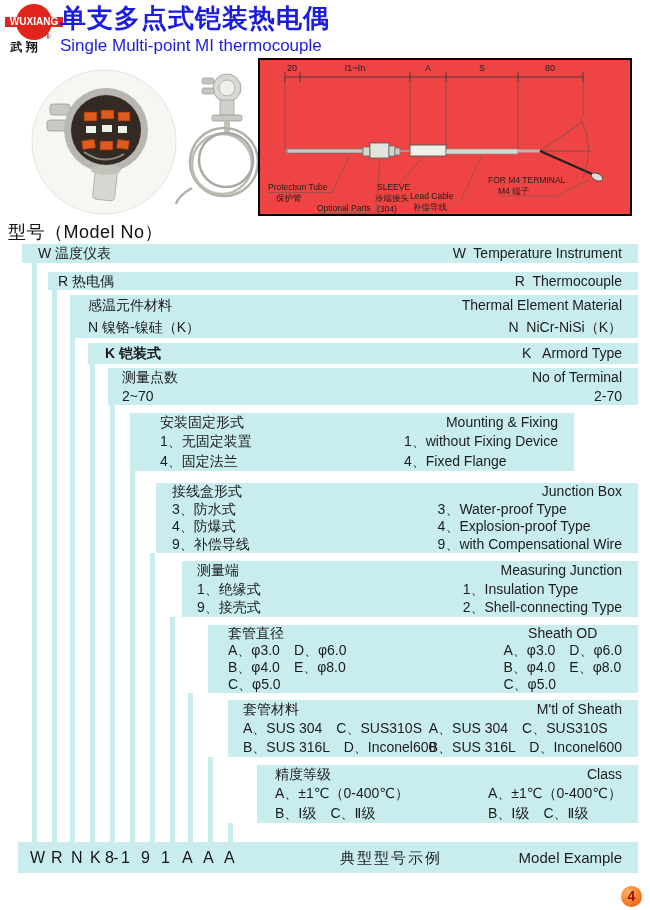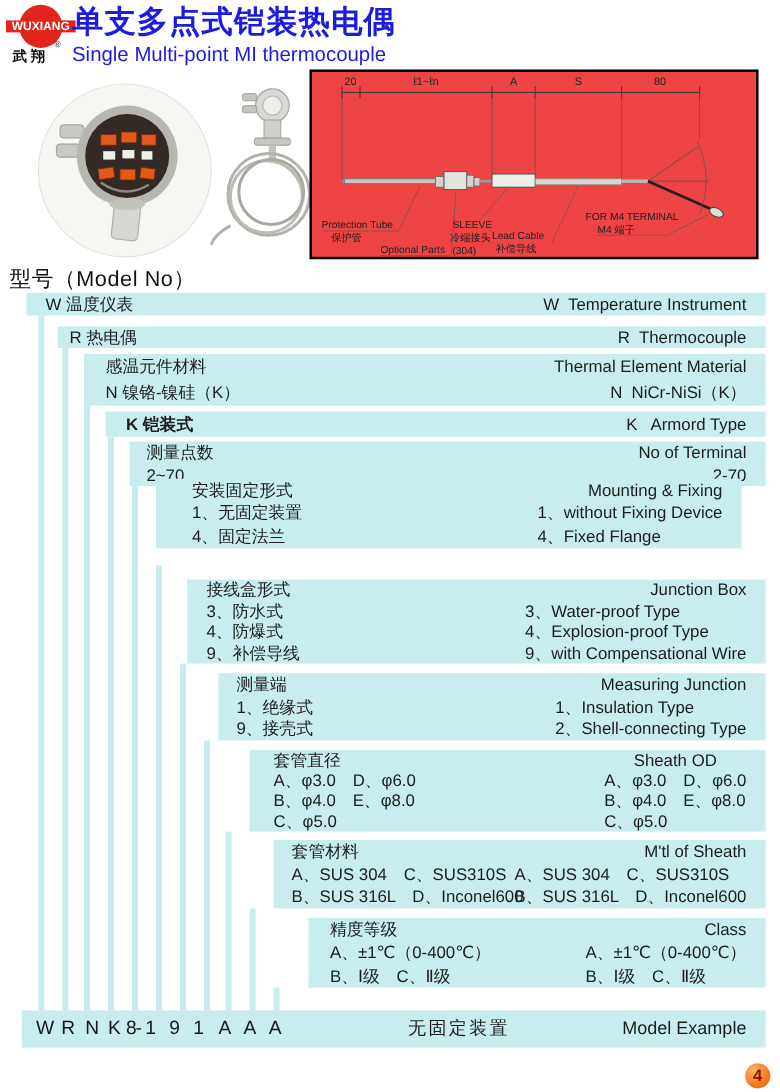--- a/index.html
+++ b/index.html
@@ -189,21 +189,21 @@
       <div class="mrow" style="left: 88px; top: 343px; width: 550px; height: 21px; line-height: 21px;">
         <div class="cn" style="left: 17px; font-weight: bold;"><div>K 铠装式</div></div>
         <div class="en"><div style="text-align: right;">K   Armord Type</div></div>
       </div>
       <div class="strip" style="left: 90px; top: 364px; height: 478px;"></div>
       <div class="mrow" style="left: 108px; top: 368px; width: 530px; height: 37px; line-height: 18.5px;">
         <div class="cn" style="left: 14px;"><div>测量点数</div><div>2~70</div></div>
         <div class="en"><div style="text-align: right;">No of Terminal</div><div style="text-align: right;">2-70</div></div>
       </div>
       <div class="strip" style="left: 110px; top: 405px; height: 437px;"></div>
-      <div class="mrow" style="left: 130px; top: 399px; width: 488px; height: 58px; line-height: 19.3333px;">
+      <div class="mrow" style="left: 130px; top: 413px; width: 444px; height: 58px; line-height: 19.3333px;">
         <div class="cn" style="left: 30px;"><div>安装固定形式</div><div>1、无固定装置</div><div>4、固定法兰</div></div>
         <div class="en"><div style="text-align: right;">Mounting &amp; Fixing</div><div style="text-align: left;">1、without Fixing Device</div><div style="text-align: left;">4、Fixed Flange</div></div>
       </div>
       <div class="strip" style="left: 130px; top: 471px; height: 371px;"></div>
       <div class="mrow" style="left: 156px; top: 483px; width: 482px; height: 70px; line-height: 17.5px;">
         <div class="cn" style="left: 16px;"><div>接线盒形式</div><div>3、防水式</div><div>4、防爆式</div><div>9、补偿导线</div></div>
         <div class="en"><div style="text-align: right;">Junction Box</div><div style="text-align: left;">3、Water-proof Type</div><div style="text-align: left;">4、Explosion-proof Type</div><div style="text-align: left;">9、with Compensational Wire</div></div>
       </div>
       <div class="strip" style="left: 150px; top: 553px; height: 289px;"></div>
       <div class="mrow" style="left: 182px; top: 561px; width: 456px; height: 56px; line-height: 18.6667px;">
@@ -223,21 +223,21 @@
       <div class="strip" style="left: 208px; top: 757px; height: 85px;"></div>
       <div class="mrow" style="left: 257px; top: 765px; width: 381px; height: 58px; line-height: 19.3333px;">
         <div class="cn" style="left: 18px;"><div>精度等级</div><div>A、±1℃（0-400℃）</div><div>B、Ⅰ级　C、Ⅱ级</div></div>
         <div class="en"><div style="text-align: right;">Class</div><div style="text-align: left;">A、±1℃（0-400℃）</div><div style="text-align: left;">B、Ⅰ级　C、Ⅱ级</div></div>
       </div>
       <div class="strip" style="left: 228px; top: 823px; height: 19px;"></div>
     </div>
 
   <div class="example-row">
     <span id="code-chars"><span class="code-char" style="left: 12px;">W</span><span class="code-char" style="left: 33px;">R</span><span class="code-char" style="left: 53px;">N</span><span class="code-char" style="left: 72px;">K</span><span class="code-char" style="left: 87px;">8</span><span class="code-char" style="left: 95px;">-</span><span class="code-char" style="left: 103px;">1</span><span class="code-char" style="left: 123px;">9</span><span class="code-char" style="left: 143px;">1</span><span class="code-char" style="left: 164px;">A</span><span class="code-char" style="left: 185px;">A</span><span class="code-char" style="left: 206px;">A</span></span>
-    <span class="ex-cn">无固定装置</span>
+    <span class="ex-cn">典型型号示例</span>
     <span class="ex-en">Model Example</span>
   </div>
 
   <div class="page-badge">
     <span>4</span>
   </div>
 
 </div>
 
 </body></html>

